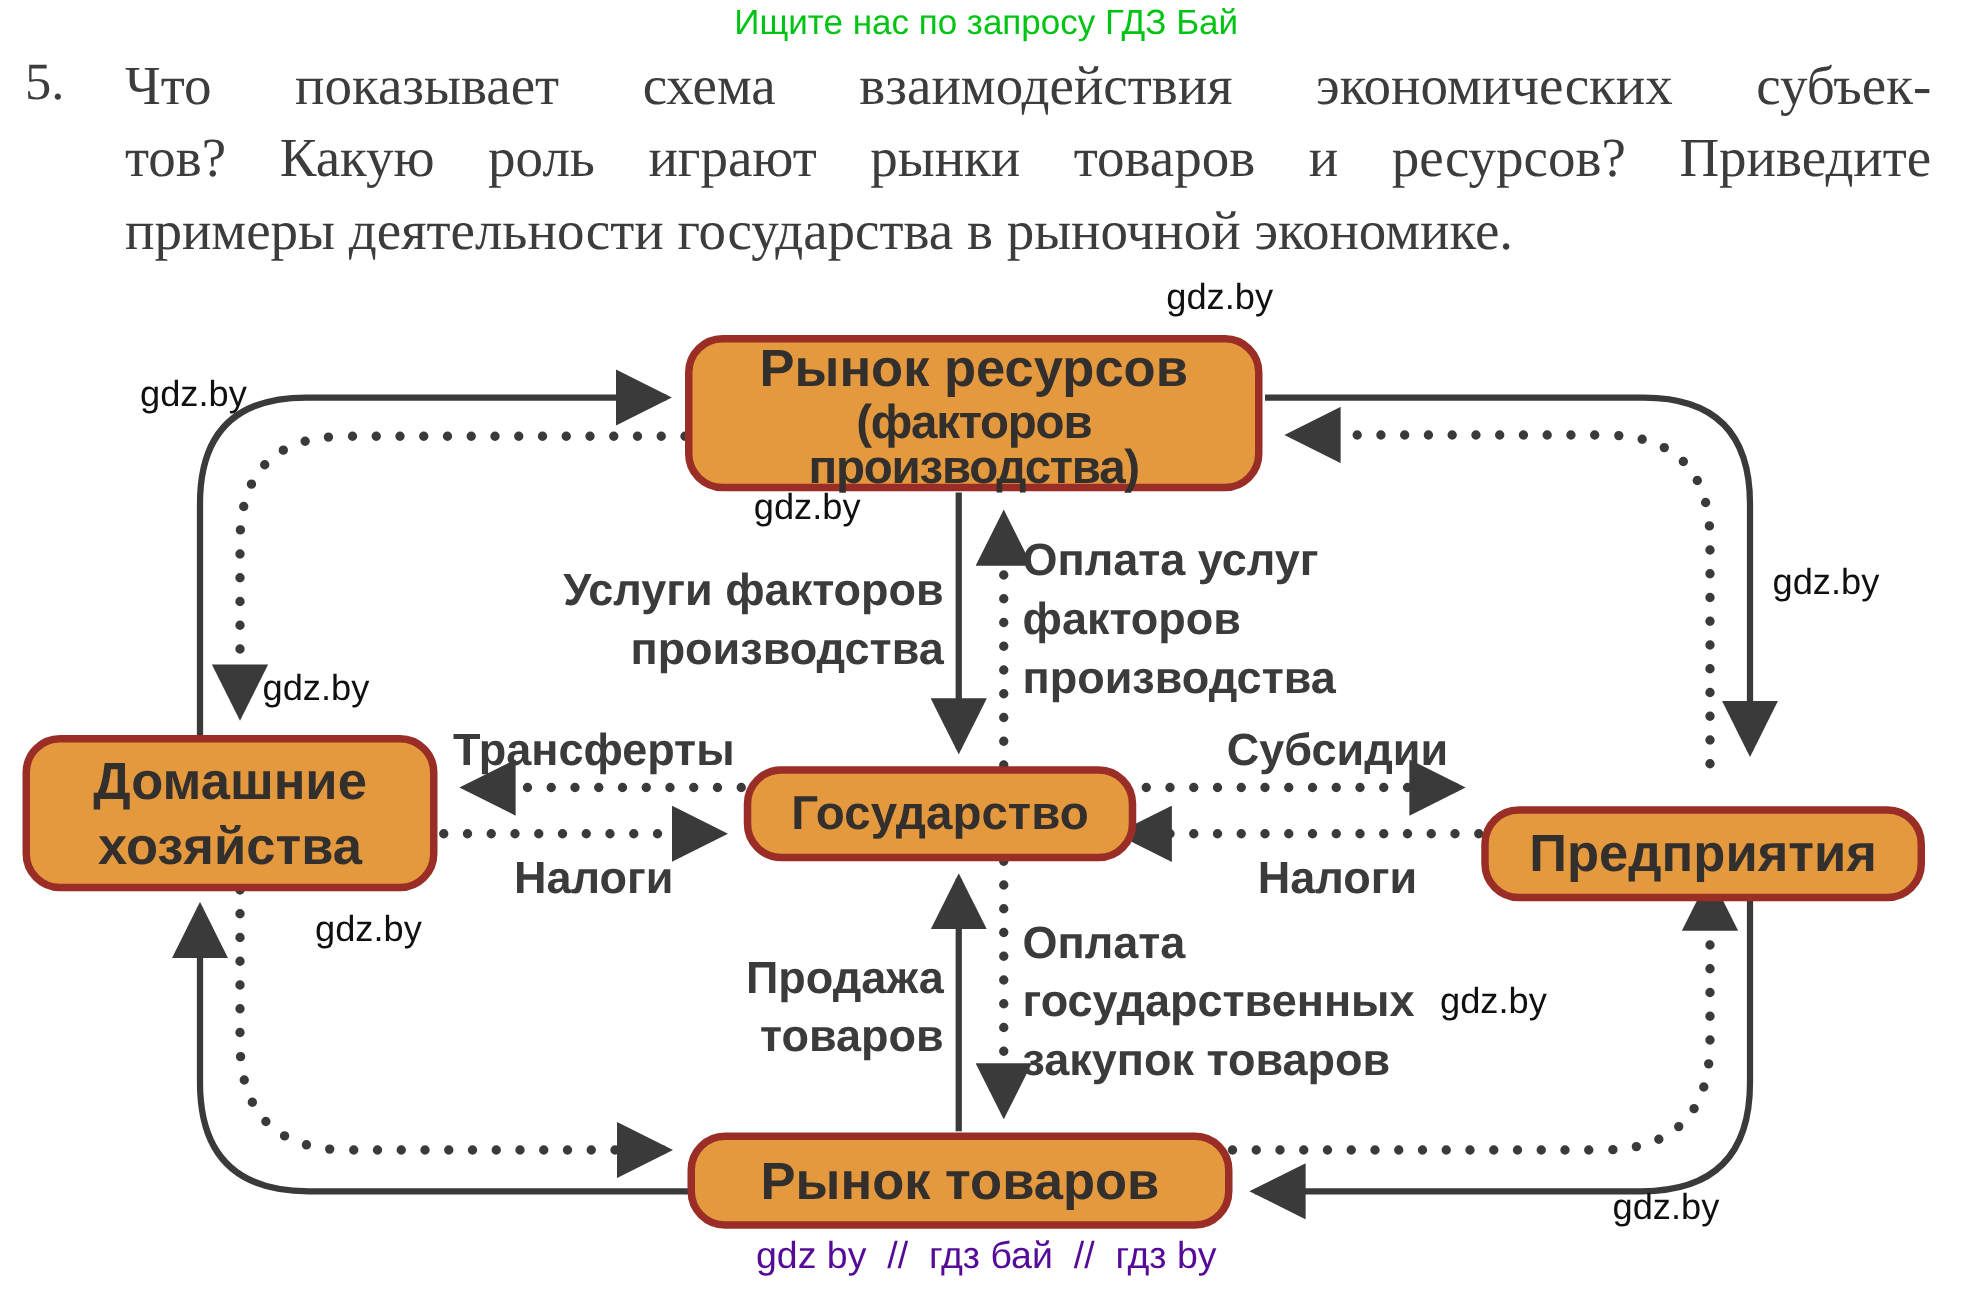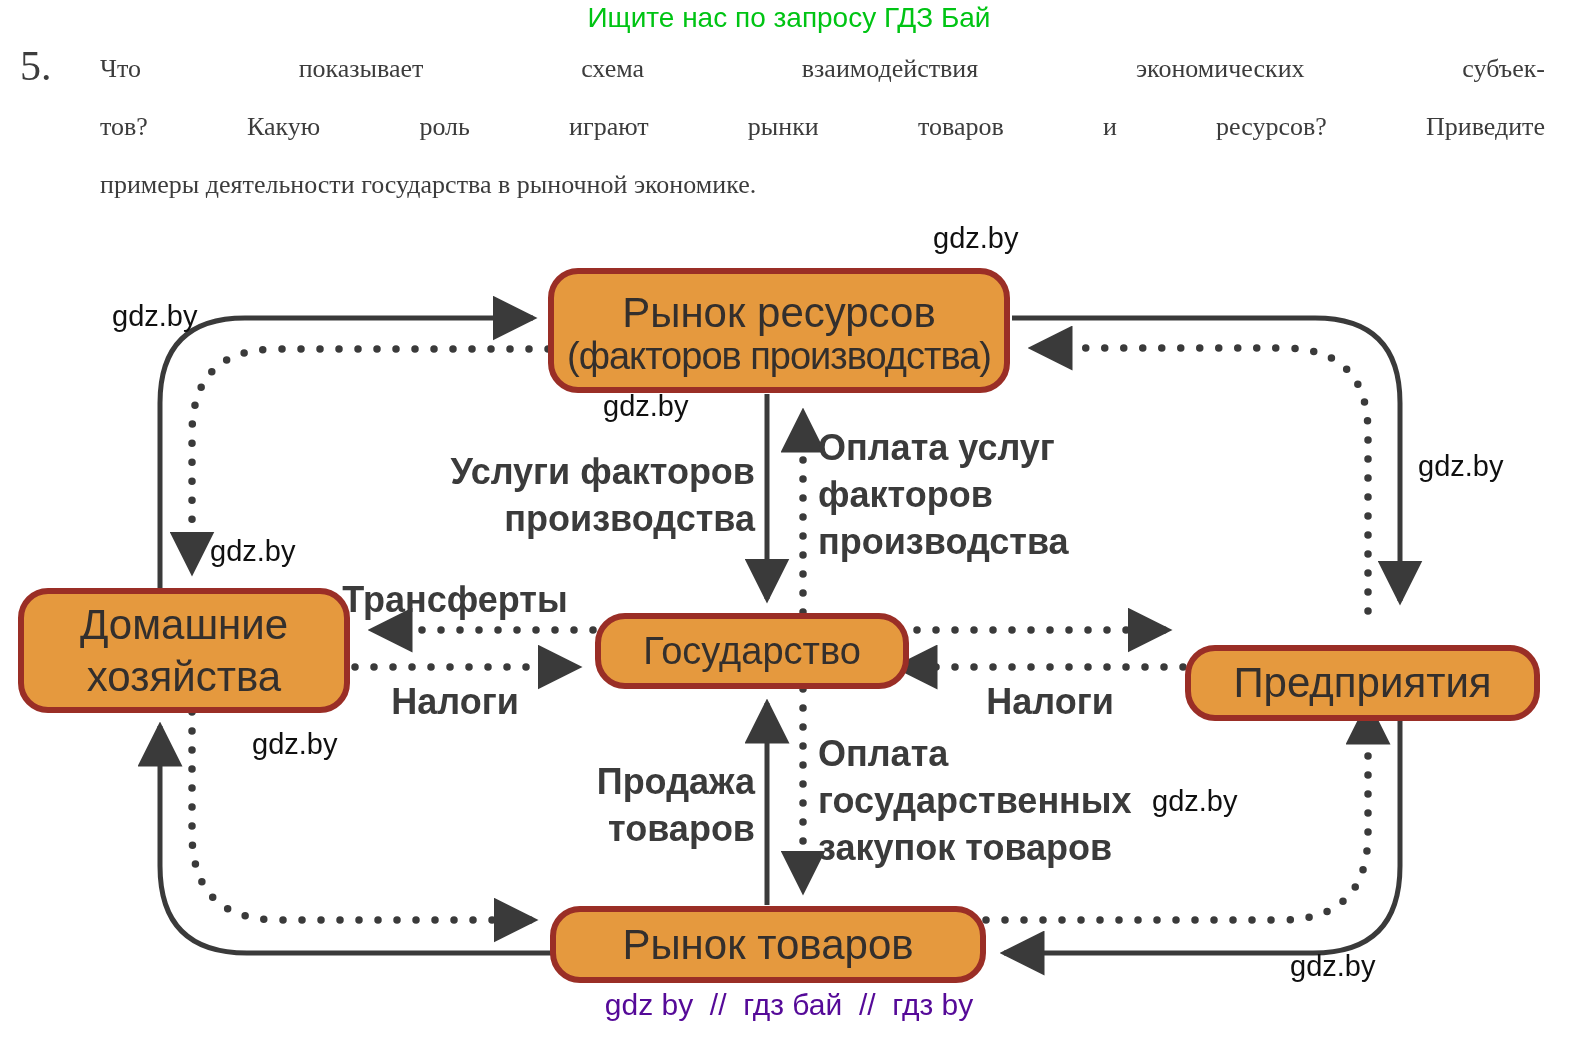--- a/index.html
+++ b/index.html
@@ -13,49 +13,49 @@
     color:var(--green); 
   }
   .q-num {
     position:absolute; left:20px; top:42px;
     font-family:"Liberation Serif","DejaVu Serif",serif;
     font-size:42px; color:var(--question);
   }
   .q-text {
     position:absolute; left:100px; top:40px; width:1445px;
     font-family:"Liberation Serif","DejaVu Serif",serif;
-    font-size:26px; line-height:58px; color:var(--question);
+    font-size:44px; line-height:58px; color:var(--question);
   }
   .q-line { text-align:justify; text-align-last:justify; }
   .q-line:last-child { text-align-last:left; }
 
   svg.flows { position:absolute; left:0; top:0; }
   svg.flows path.solid  { fill:none; stroke:var(--line); stroke-width:5px; }
   svg.flows path.dotted { fill:none; stroke:var(--line); stroke-width:7.5px;
                           stroke-linecap:round; stroke-dasharray:0 19; }
   svg.flows .mk { fill:var(--line); stroke:none; }
 
   .node {
     position:absolute; box-sizing:border-box;
     background:var(--box_fill);
     border:6px solid var(--box_border);
     border-radius:30px;
     display:flex; flex-direction:column; align-items:center; justify-content:center;
-    color:var(--box_text); font-weight:normal; text-align:center;
+    color:var(--box_text); font-weight:bold; text-align:center;
     white-space:pre-line;
   }
   .node .title    { font-size:42px; line-height:50px; }
   .node .subtitle { font-size:38px; line-height:36px; letter-spacing:-1px; }
 
   .flow-label {
     position:absolute; font-weight:bold; font-size:36px; line-height:47px;
     color:var(--label_text); white-space:pre-line;
   }
   .align-r { text-align:right; }
-  .align-c { text-align:center; }
+  .align-c { text-align:center;margin-left:20px; }
 
   .wm {
     position:absolute; font-size:29px; color:var(--watermark);
     font-weight:400; white-space:pre;
   }
   .footer {
     position:absolute; top:988px; left:0; width:100%;
     text-align:center; font-size:30px; color:var(--purple); white-space:pre;
   }
 </style>
@@ -128,20 +128,21 @@
     <div class="title">Рынок товаров</div>
   </div>
 
   <div class="flow-label align-r" style="right:823px; top:448px;">Услуги факторов
 производства</div>
   <div class="flow-label" style="left:818px; top:424px;">Оплата услуг
 факторов
 производства</div>
   <div class="flow-label align-c" style="left:340px; top:576px; width:230px;">Трансферты</div>
   <div class="flow-label align-c" style="left:340px; top:678px; width:230px;">Налоги</div>
+  <div class="flow-label align-c" style="left:935px; top:576px; width:230px;">Субсидии</div>
   <div class="flow-label align-c" style="left:935px; top:678px; width:230px;">Налоги</div>
   <div class="flow-label align-r" style="right:823px; top:758px;">Продажа
 товаров</div>
   <div class="flow-label" style="left:818px; top:730px;">Оплата
 государственных
 закупок товаров</div>
 
   <span class="wm" style="left:933px; top:222px;">gdz.by</span>
   <span class="wm" style="left:112px; top:300px;">gdz.by</span>
   <span class="wm" style="left:603px; top:390px;">gdz.by</span>

